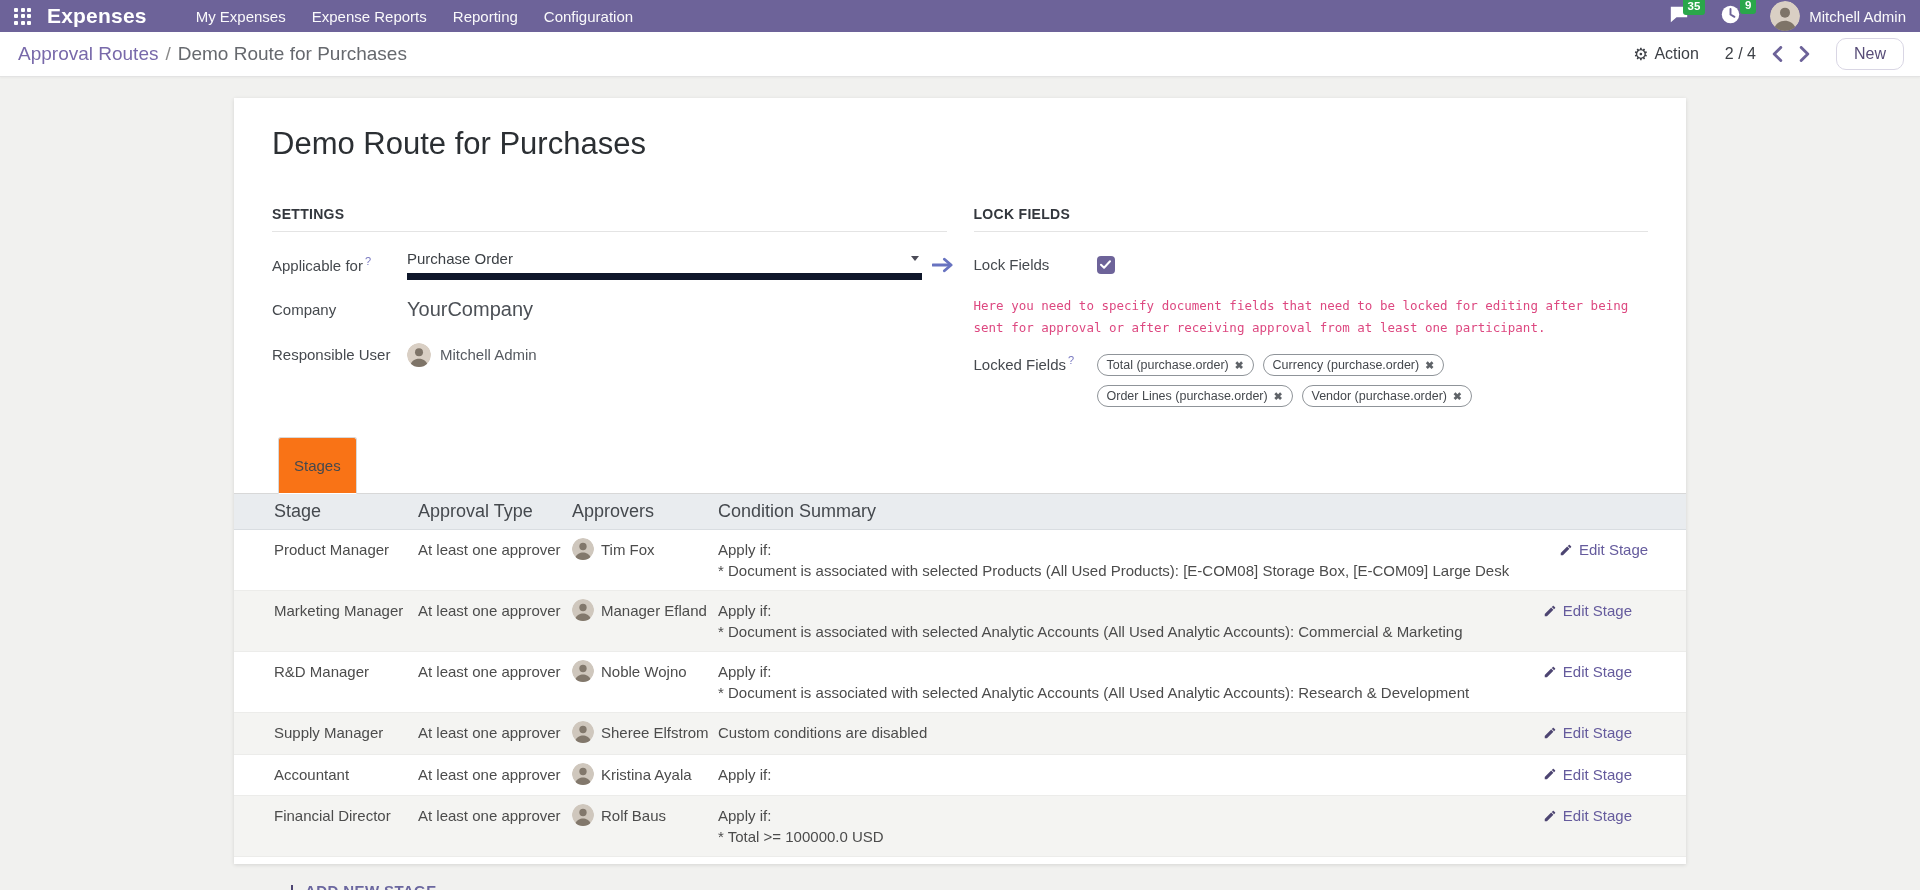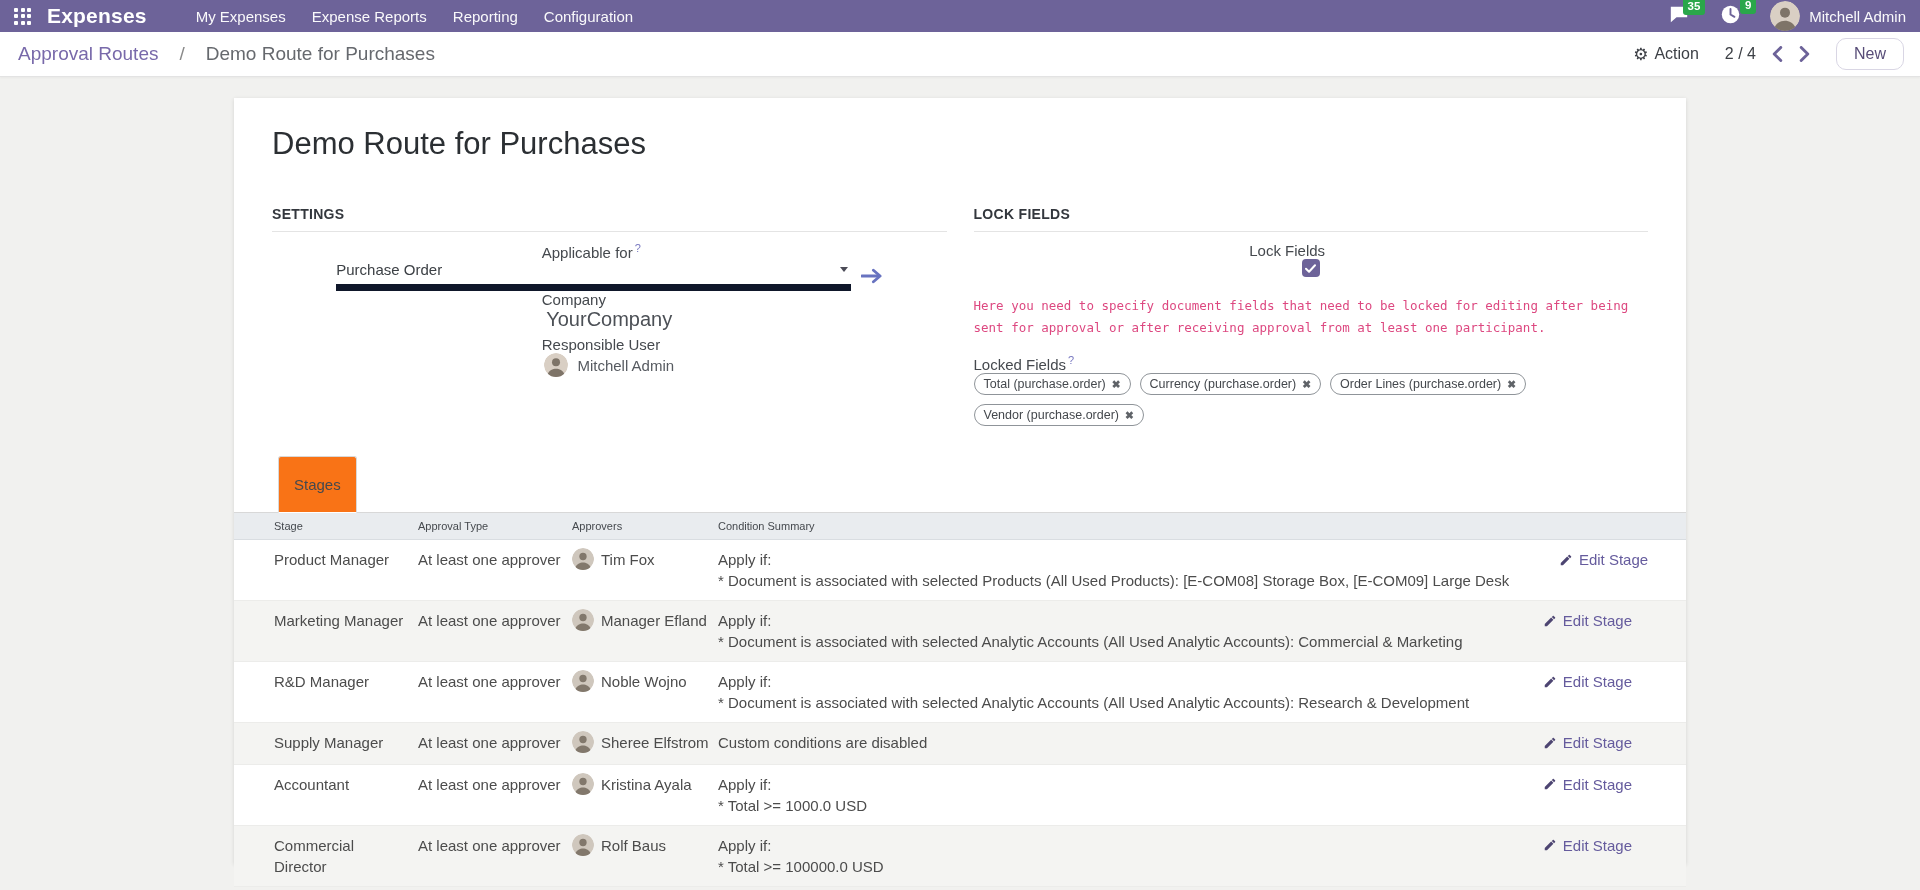--- a/index.html
+++ b/index.html
@@ -22,21 +22,21 @@
   .badge { position:absolute; top:-7px; right:-16px; background:#2aa74a; color:#fff;
     font-size:11.5px; font-weight:bold; padding:1.5px 5px; border-radius:3px; line-height:1.2; }
   .nav-user { display:flex; align-items:center; gap:9px; cursor:pointer; margin-left:6px; }
   .nav-user .uname { font-size:15px; color:rgba(255,255,255,.97); }
   .avatar { border-radius:50%; overflow:hidden; display:inline-block; flex:none; }
 
   
   .control-panel { height:45px; background:#fff; border-bottom:1px solid #e3e3e3;
     box-shadow:0 1px 2px rgba(0,0,0,.04); display:flex; align-items:center;
     justify-content:space-between; padding:0 16px 0 18px; }
-  .breadcrumb { font-size:19px; display:flex; align-items:center; gap:21px; }
+  .breadcrumb { font-size:19px; display:flex; align-items:center; gap:7px; }
   .breadcrumb a { color:#7869aa; text-decoration:none; cursor:pointer; }
   .breadcrumb .sep { color:#8a8a8a; }
   .breadcrumb .current { color:#66696e; }
   .cp-right { display:flex; align-items:center; gap:26px; }
   .action-btn { display:flex; align-items:center; gap:6px; font-size:16px; color:#3d4046; cursor:pointer; }
   .gear { font-size:17px; color:#3d4046; line-height:1; }
   .pager { display:flex; align-items:center; gap:16px; font-size:16px; color:#3d4046; }
   .chev { cursor:pointer; display:flex; align-items:center; }
   .new-btn { background:#fff; border:1px solid #d9d6e4; border-radius:10px; color:#584d78;
     font-size:16px; padding:6px 17px; cursor:pointer; font-family:inherit; }
@@ -44,21 +44,21 @@
   
   .content { height:803px; padding-top:21px; }
   .card { width:1452px; margin:0 auto; background:#fff; height:766px;
     box-shadow:0 1px 4px rgba(0,0,0,.12); }
   .card h1 { font-size:31px; font-weight:400; color:#2b2f33; padding:28px 38px 0 38px; }
 
   .form-cols { display:flex; gap:27px; padding:0 38px; margin-top:44px; }
   .fcol { flex:1; min-width:0; }
   .group-heading { font-size:14px; font-weight:bold; color:#33373d; letter-spacing:.3px;
     border-bottom:1px solid #e4e4e4; padding-bottom:9px; }
-  .field-row { display:flex; align-items:center; min-height:45px;flex-direction:column; }
+  .field-row { display:flex; align-items:center; min-height:45px; }
   .field-row.top { align-items:flex-start; padding-top:6px; }
   .flabel { font-size:15px; color:#45494e; flex:none; }
   .lcol .flabel { width:135px; }
   .rcol .flabel { width:123px; }
   sup.help { color:#7878c0; font-size:11px; margin-left:2px; cursor:pointer; }
 
   .m2o-field { display:flex; align-items:center; }
   .m2o-box { width:515px; border-bottom:7px solid #0f172a; display:flex; align-items:center;
     justify-content:space-between; padding-bottom:6px; cursor:text; }
   .m2o-box .val { font-size:15px; color:#3c4045; }
@@ -78,21 +78,21 @@
   .tag-x { font-size:10.5px; color:#5f6368; font-weight:bold; cursor:pointer; }
 
   
   .tab-row { margin-top:30px; border-bottom:1px solid #d8d8d8; padding-left:44px; display:flex; }
   .tab { background:#f97316; border:1px solid #d8d8d8; border-bottom:1px solid #fff;
     margin-bottom:-1px; padding:19px 15px; font-size:15px; color:#45494e;
     border-radius:3px 3px 0 0; cursor:pointer; }
 
   .grid-row { display:grid; grid-template-columns:40px 144px 154px 146px 1fr 185px; }
   .thead { background:#e9ecef; border-bottom:1px solid #d9dde1; }
-  .thead .th { font-size:11px; color:#45494e; padding:7px 8px 7px 0; font-weight:500; cursor:pointer; }
+  .thead .th { font-size:18px; color:#45494e; padding:7px 8px 7px 0; font-weight:500; cursor:pointer; }
   .thead .th.first { padding-left:0; }
   .trow { border-bottom:1px solid #ececea; cursor:pointer; }
   .trow.stripe { background:#f4f4f2; }
   .td { font-size:15px; color:#4c4c4c; padding:9px 8px 9px 0; line-height:21px; }
   .td.approver { display:flex; align-items:flex-start; gap:7px; }
   .td.approver .avatar { margin-top:-1px; }
   .td.action { text-align:right; padding-right:54px; }
   .edit-btn { color:#655b9d; font-size:15px; display:inline-flex; align-items:center; gap:6px; cursor:pointer; }
   .cond div { white-space:nowrap; overflow:hidden; }
 
@@ -404,35 +404,34 @@
         <svg width="22" height="22" viewBox="0 0 24 24">
                   <circle cx="12" cy="12" r="12" fill="#cfc7bd"></circle>
                   <circle cx="12" cy="9.3" r="4" fill="#82786c"></circle>
                   <path d="M3.5 21.5c1.6-4.2 5.2-5.8 8.5-5.8s6.9 1.6 8.5 5.8a12 12 0 0 1-17 0z" fill="#82786c"></path>
                 </svg>
       </span>
       <span>Kristina Ayala</span>
     </div>
     <div class="td cond">
       <div>Apply if:</div>
-      <div>* Total &gt;= 1000.0 USD</div>
     </div>
     <div class="td action">
       <span class="edit-btn">
         <svg width="14" height="14" viewBox="0 0 24 24">
                   <path d="M3 17.2V21h3.8L17.8 10 14 6.2 3 17.2zM20.7 7.1c.4-.4.4-1 0-1.4l-2.4-2.4c-.4-.4-1-.4-1.4 0l-1.8 1.8 3.8 3.8 1.8-1.8z" fill="#4d4572"></path>
                 </svg>
         <span>Edit Stage</span>
       </span>
     </div>
   </div>
 
   <div class="grid-row trow stripe">
     <div class="td"></div>
-    <div class="td">Commercial Director</div>
+    <div class="td">Financial Director</div>
     <div class="td">At least one approver</div>
     <div class="td approver">
       <span class="avatar" style="width:22px;height:22px;">
         <svg width="22" height="22" viewBox="0 0 24 24">
                   <circle cx="12" cy="12" r="12" fill="#cfc7bd"></circle>
                   <circle cx="12" cy="9.3" r="4" fill="#82786c"></circle>
                   <path d="M3.5 21.5c1.6-4.2 5.2-5.8 8.5-5.8s6.9 1.6 8.5 5.8a12 12 0 0 1-17 0z" fill="#82786c"></path>
                 </svg>
       </span>
       <span>Rolf Baus</span>

